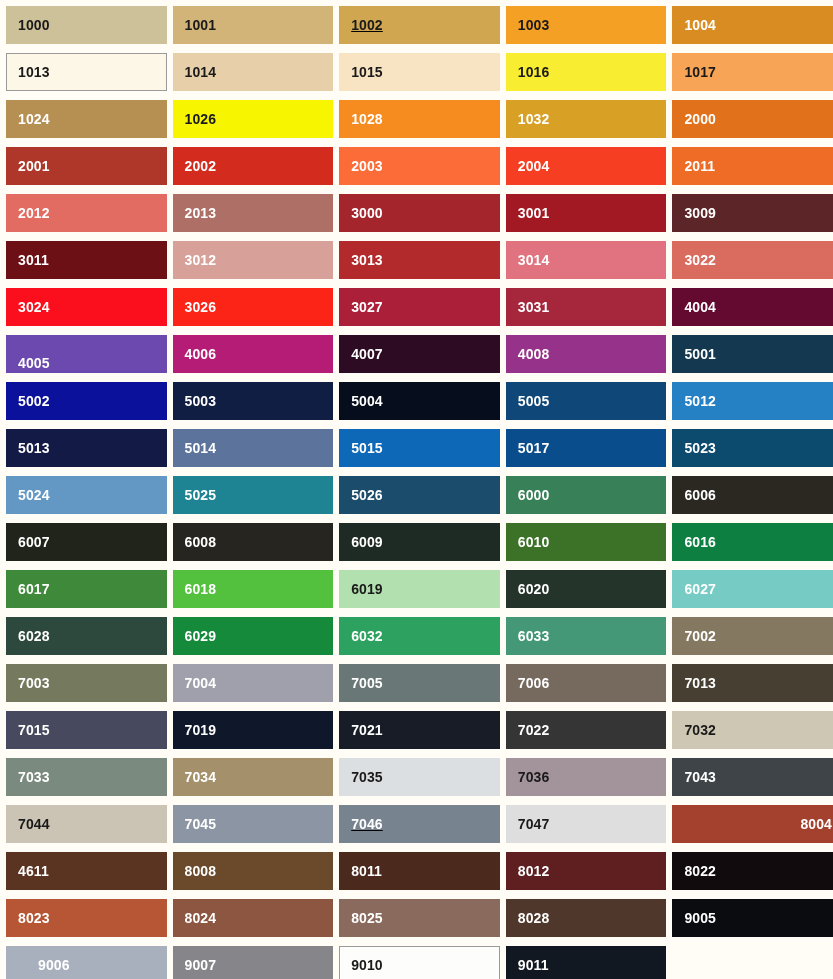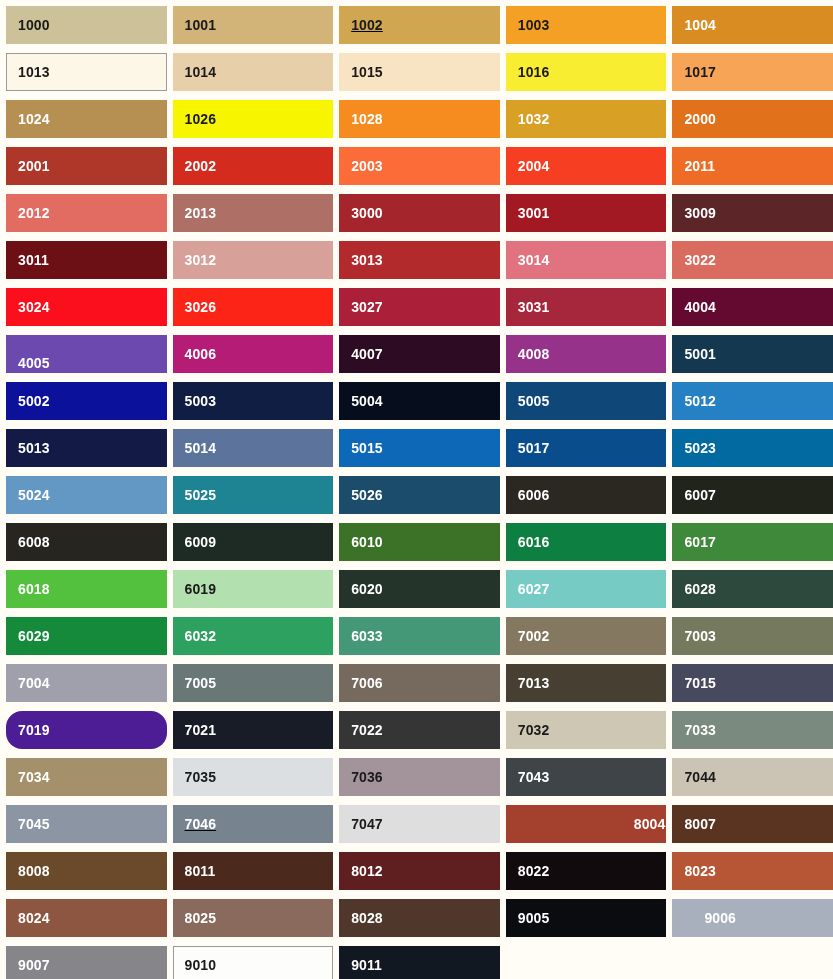--- a/index.html
+++ b/index.html
@@ -186,32 +186,35 @@
     </div>
     <div class="swatch" title="5014" style="background: rgb(92, 116, 156);">
       <span class="swatch-label" style="color: rgb(255, 255, 255);">5014</span>
     </div>
     <div class="swatch" title="5015" style="background: rgb(13, 104, 183);">
       <span class="swatch-label" style="color: rgb(255, 255, 255);">5015</span>
     </div>
     <div class="swatch" title="5017" style="background: rgb(10, 77, 140);">
       <span class="swatch-label" style="color: rgb(255, 255, 255);">5017</span>
     </div>
-    <div class="swatch" title="5023" style="background: #0369a1;">
+    <div class="swatch" title="5023" style="background: #0c4a6e;">
       <span class="swatch-label" style="color: rgb(255, 255, 255);">5023</span>
     </div>
     <div class="swatch" title="5024" style="background: rgb(99, 151, 196);">
       <span class="swatch-label" style="color: rgb(255, 255, 255);">5024</span>
     </div>
     <div class="swatch" title="5025" style="background: rgb(30, 132, 148);">
       <span class="swatch-label" style="color: rgb(255, 255, 255);">5025</span>
     </div>
     <div class="swatch" title="5026" style="background: rgb(28, 76, 107);">
       <span class="swatch-label" style="color: rgb(255, 255, 255);">5026</span>
     </div>
+    <div class="swatch" title="6000" style="background: rgb(55, 128, 88);">
+      <span class="swatch-label" style="color: rgb(255, 255, 255);">6000</span>
+    </div>
     <div class="swatch" title="6006" style="background: rgb(43, 40, 34);">
       <span class="swatch-label" style="color: rgb(255, 255, 255);">6006</span>
     </div>
     <div class="swatch" title="6007" style="background: rgb(32, 36, 26);">
       <span class="swatch-label" style="color: rgb(255, 255, 255);">6007</span>
     </div>
     <div class="swatch" title="6008" style="background: rgb(38, 37, 32);">
       <span class="swatch-label" style="color: rgb(255, 255, 255);">6008</span>
     </div>
     <div class="swatch" title="6009" style="background: rgb(30, 43, 37);">
@@ -264,21 +267,21 @@
     </div>
     <div class="swatch" title="7006" style="background: rgb(118, 105, 93);">
       <span class="swatch-label" style="color: rgb(255, 255, 255);">7006</span>
     </div>
     <div class="swatch" title="7013" style="background: rgb(71, 63, 49);">
       <span class="swatch-label" style="color: rgb(255, 255, 255);">7013</span>
     </div>
     <div class="swatch" title="7015" style="background: rgb(71, 74, 94);">
       <span class="swatch-label" style="color: rgb(255, 255, 255);">7015</span>
     </div>
-    <div class="swatch" title="7019" style="background: #4c1d95; border-radius: 16px;">
+    <div class="swatch" title="7019" style="background: #0f172a;">
       <span class="swatch-label" style="color: rgb(255, 255, 255);">7019</span>
     </div>
     <div class="swatch" title="7021" style="background: rgb(23, 28, 38);">
       <span class="swatch-label" style="color: rgb(255, 255, 255);">7021</span>
     </div>
     <div class="swatch" title="7022" style="background: rgb(53, 53, 53);">
       <span class="swatch-label" style="color: rgb(255, 255, 255);">7022</span>
     </div>
     <div class="swatch" title="7032" style="background: rgb(206, 199, 179);">
       <span class="swatch-label" style="color: rgb(26, 26, 26);">7032</span>
@@ -307,21 +310,21 @@
     <div class="swatch" title="7046" style="background: rgb(119, 131, 143); text-decoration: underline;">
       <span class="swatch-label" style="color: rgb(255, 255, 255);">7046</span>
     </div>
     <div class="swatch" title="7047" style="background: rgb(222, 222, 222);">
       <span class="swatch-label" style="color: rgb(26, 26, 26);">7047</span>
     </div>
     <div class="swatch" title="8004" style="background: rgb(164, 64, 46); justify-content: flex-end;">
       <span class="swatch-label" style="color: rgb(255, 255, 255);">8004</span>
     </div>
     <div class="swatch" title="8007" style="background: rgb(90, 52, 32);">
-      <span class="swatch-label" style="color: rgb(255, 255, 255);">8007</span>
+      <span class="swatch-label" style="color: rgb(255, 255, 255);">4611</span>
     </div>
     <div class="swatch" title="8008" style="background: rgb(107, 74, 43);">
       <span class="swatch-label" style="color: rgb(255, 255, 255);">8008</span>
     </div>
     <div class="swatch" title="8011" style="background: rgb(75, 41, 28);">
       <span class="swatch-label" style="color: rgb(255, 255, 255);">8011</span>
     </div>
     <div class="swatch" title="8012" style="background: rgb(95, 31, 33);">
       <span class="swatch-label" style="color: rgb(255, 255, 255);">8012</span>
     </div>

